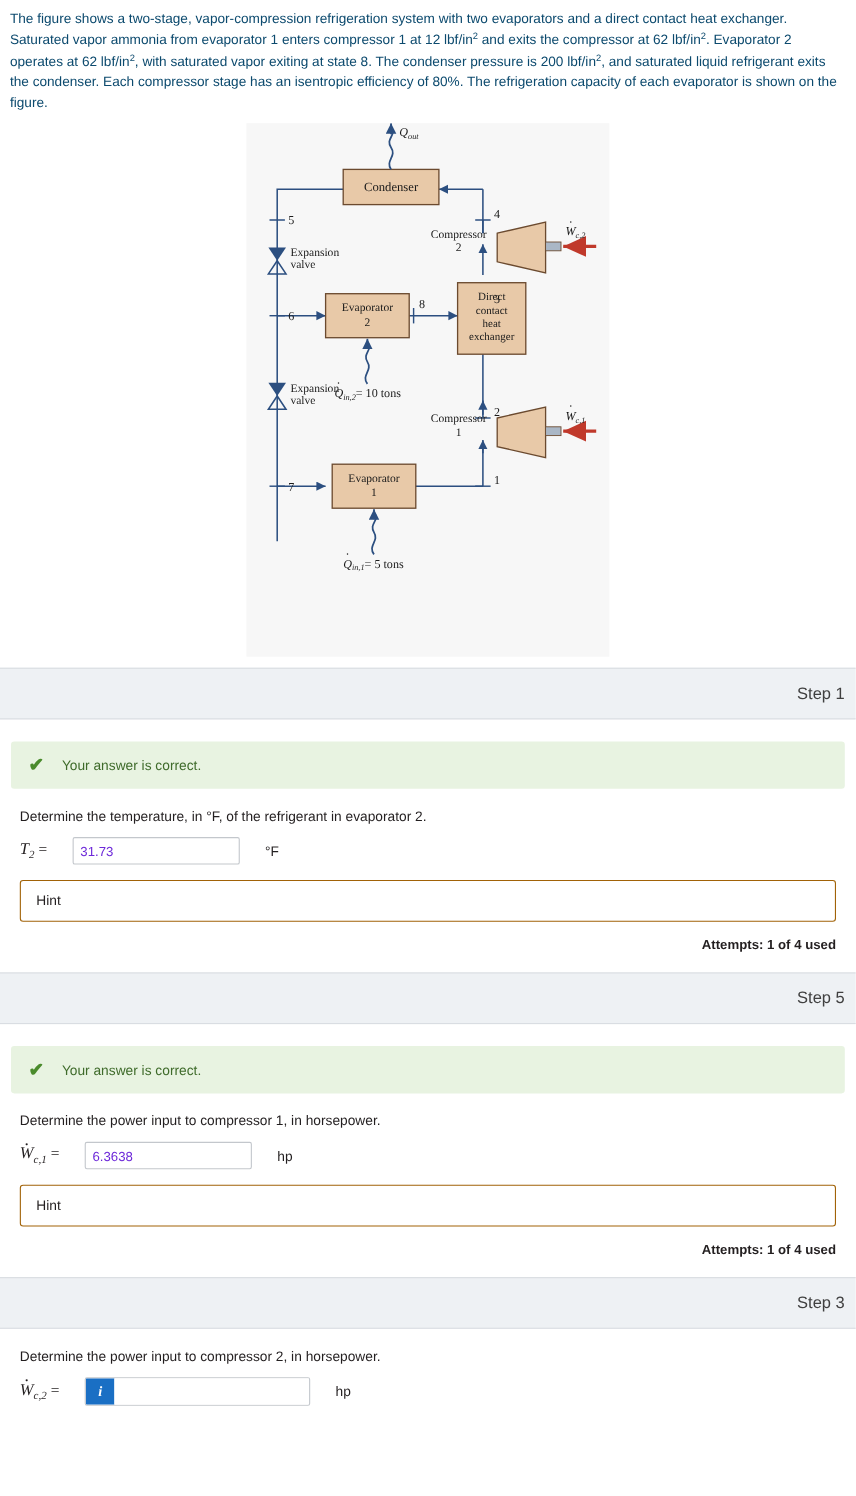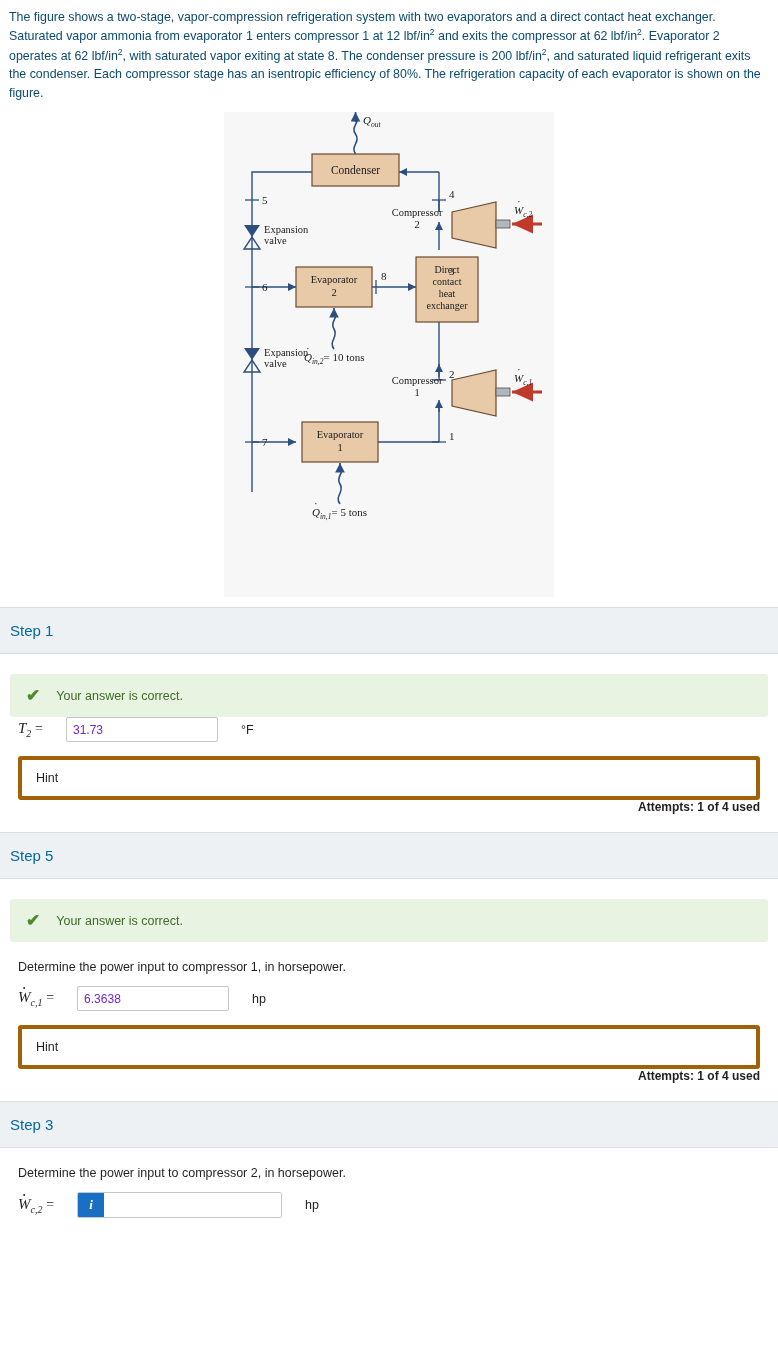--- a/index.html
+++ b/index.html
@@ -31,23 +31,24 @@
     background: #f7f7f7;
     position: relative;
   }
   .fig-svg { display: block; }
 
   .step-header {
     background: #eef1f4;
     border-top: 1px solid #d9dde2;
     border-bottom: 1px solid #d9dde2;
     padding: 14px 10px 14px 10px;
-    color: #0369a1;
+    color: #404040;
     font-size: 15px;
     font-weight: 400;
+    text-align: right;
   }
   .step-body { padding: 0 18px 0 18px; }
 
   .correct-banner {
     margin: 20px 10px 0 10px;
     background: #e8f3e1;
     border-radius: 3px;
     padding: 13px 16px;
     display: flex;
     align-items: center;
@@ -130,26 +131,26 @@
   }
   .info-field {
     flex: 1;
     border: none;
     outline: none;
     padding: 2px 6px;
     font-size: 12px;
   }
 
   .hint-bar {
-    border: 4px solid #a16207;
+    border: 1px solid #a16207;
     border-radius: 3px;
     padding: 11px 14px;
     font-size: 12.5px;
     color: #231f20;
-    margin-bottom: 0;
+    margin-bottom: 14px;
     background: #fff;
   }
   .attempts {
     text-align: right;
     font-size: 12px;
     font-weight: bold;
     color: #231f20;
     padding-bottom: 18px;
   }
 </style>
@@ -301,20 +302,21 @@
     </svg>
   </div>
 </div>
 
 <div class="step-header">Step 1</div>
 <div class="correct-banner">
   <span class="check-mark">✔</span>
   <span>Your answer is correct.</span>
 </div>
 <div class="step-body">
+  <div class="prompt">Determine the temperature, in °F, of the refrigerant in evaporator 2.</div>
   <div class="answer-row">
     <span class="var-label">
       <span>T</span><span class="sub">2</span>&nbsp;<span class="eq">=</span>
     </span>
     <input class="answer-input" type="text" value="31.73" style="">
     <span class="unit">°F</span>
   </div>
   <div class="hint-bar">Hint</div>
   <div class="attempts">Attempts: 1 of 4 used</div>
 </div>

